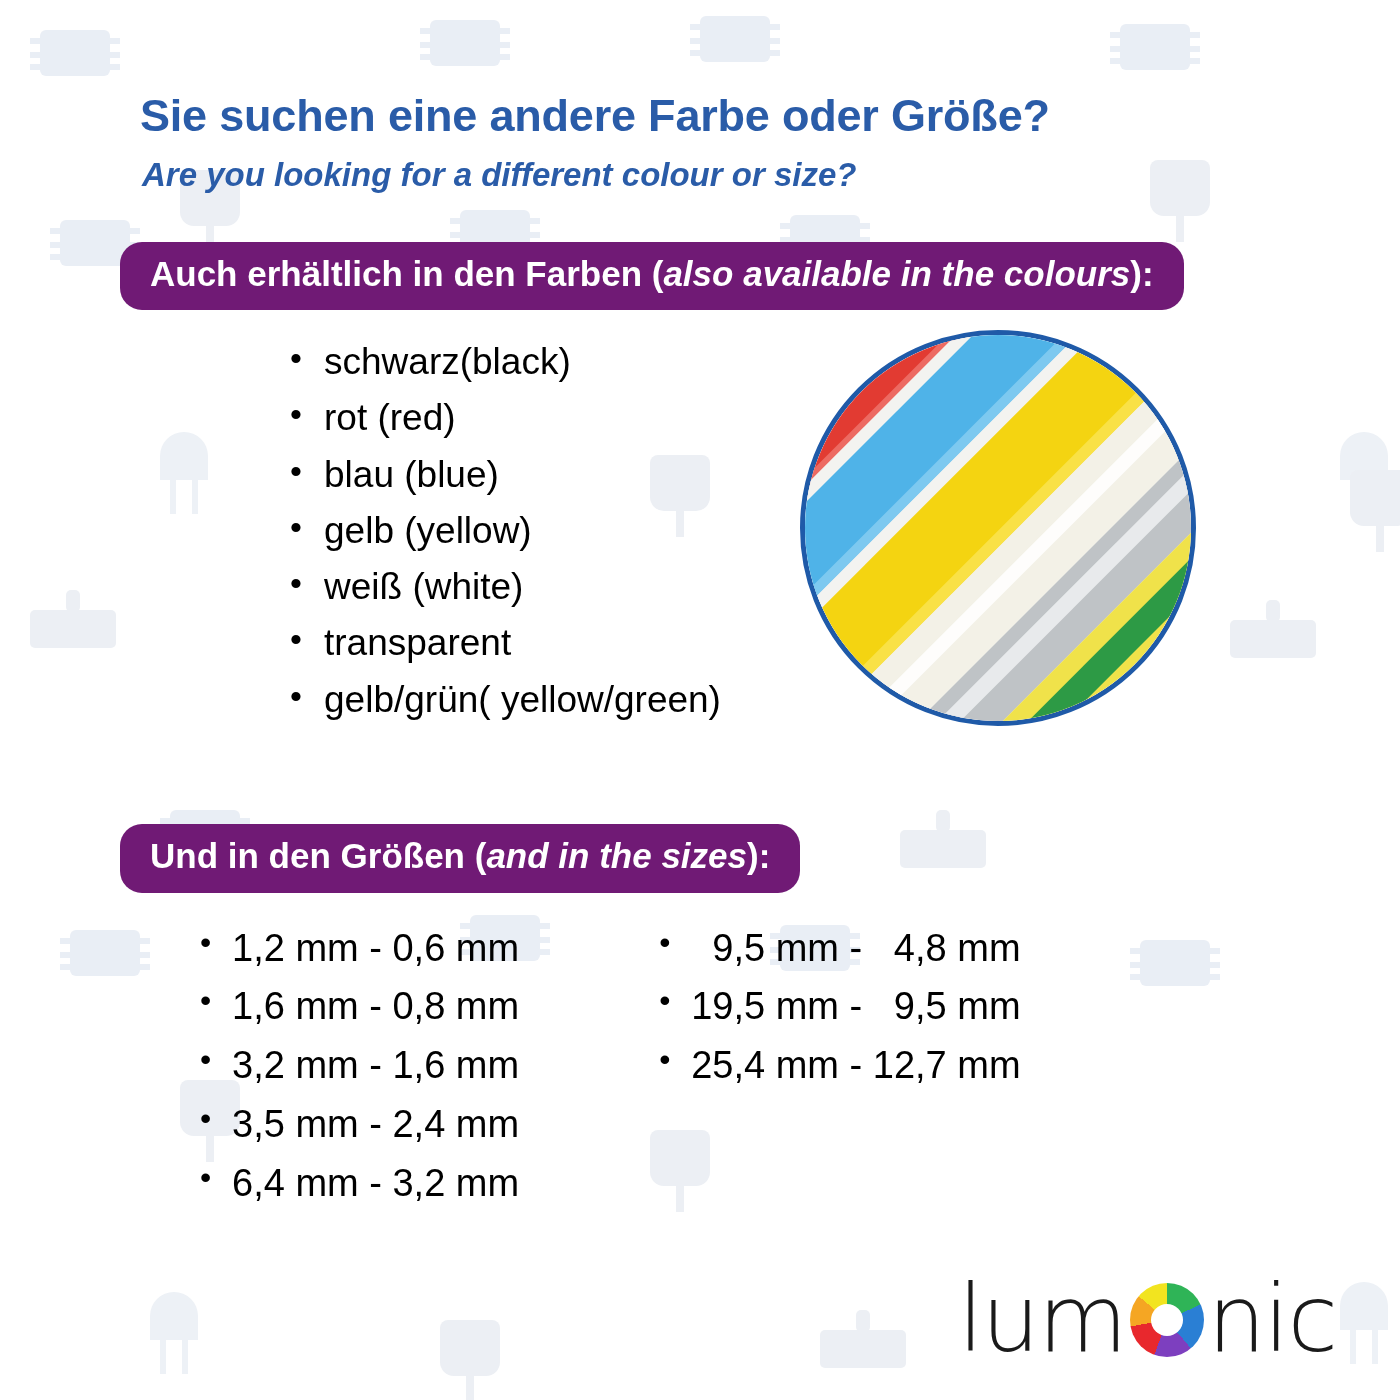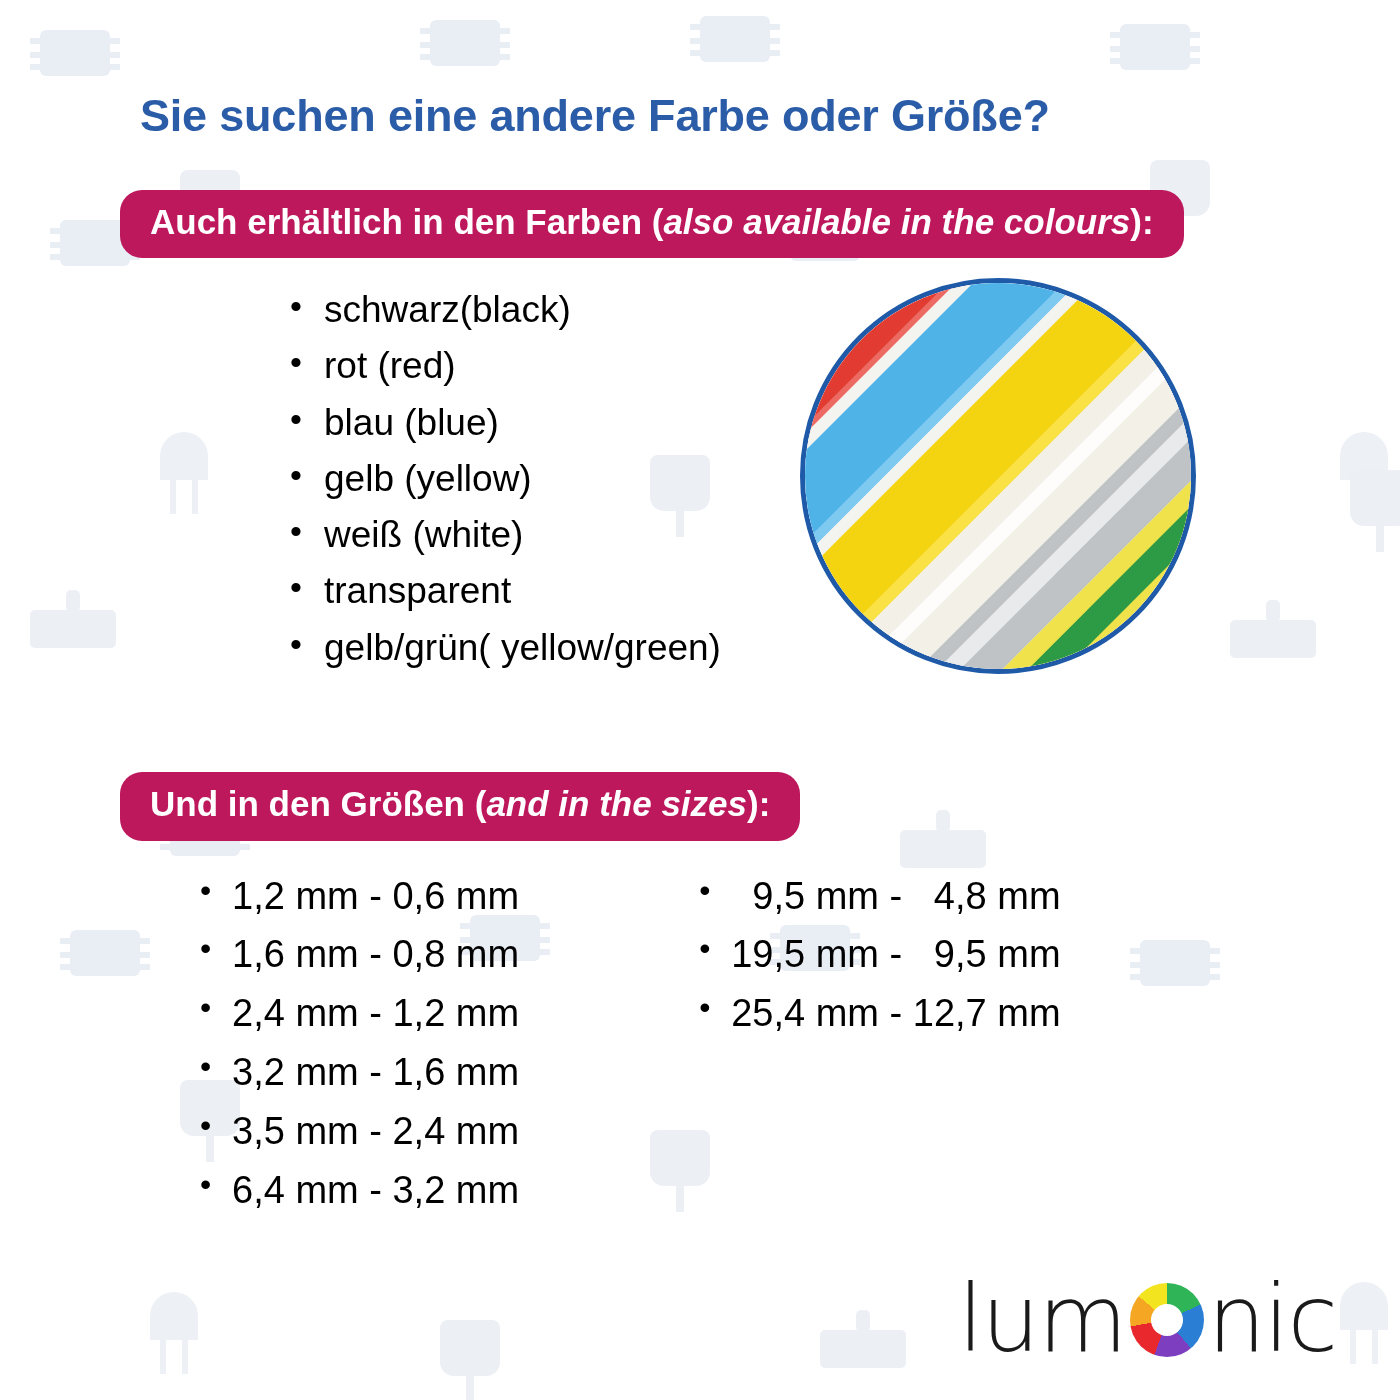--- a/index.html
+++ b/index.html
@@ -46,21 +46,21 @@
     font-size: 33px;
     font-style: italic;
     font-weight: bold;
     color: #2a5ca8;
     margin: 14px 0 0 82px;
   }
 
   
   .banner {
     display: inline-block;
-    background: #be185d;
+    background: #701a75;
     color: #ffffff;
     border-radius: 22px;
     padding: 12px 30px 16px 30px;
     font-size: 35px;
     font-weight: bold;
     white-space: nowrap;
     line-height: 1.15;
   }
   .banner .ital {
     font-style: italic;
@@ -115,21 +115,20 @@
     position: absolute;
     inset: 0;
     background: #f2f2f0;
   }
 
   
   #sizes-section {
     display: flex;
     margin-top: 26px;
     padding-left: 140px;
-    gap: 40px;
   }
   .size-col {
     list-style: none;
     margin: 0;
     padding: 0;
   }
   #size-col-right {
     margin-left: 140px;
   }
   .size-col li {
@@ -243,20 +242,21 @@
   <use href="#wm-plug" x="650" y="1130"></use>
   <use href="#wm-led" x="150" y="1290"></use>
   <use href="#wm-led" x="1340" y="1280"></use>
   <use href="#wm-plug" x="440" y="1320"></use>
   <use href="#wm-switch" x="820" y="1310"></use>
 </svg>
 
 <div id="page">
 
   <h1 id="title-de" class="head-de">Sie suchen eine andere Farbe oder Größe?</h1>
+  <h2 id="title-en" class="head-en">Are you looking for a different colour or size?</h2>
 
   <div id="colours-banner-wrap">
     <div class="banner"><span>Auch erhältlich in den Farben (</span><span class="ital">also available in the colours</span><span>):</span></div>
   </div>
 
   <div id="colours-section">
     <ul id="colour-list">
       <li>schwarz(black)</li>
       <li>rot (red)</li>
       <li>blau (blue)</li>
@@ -295,21 +295,20 @@
   </div>
 
   <div id="sizes-banner-wrap">
     <div class="banner"><span>Und in den Größen (</span><span class="ital">and in the sizes</span><span>):</span></div>
   </div>
 
   <div id="sizes-section">
     <ul class="size-col" id="size-col-left">
       <li>1,2 mm - 0,6 mm</li>
       <li>1,6 mm - 0,8 mm</li>
-      <li>2,4 mm - 1,2 mm</li>
       <li>3,2 mm - 1,6 mm</li>
       <li>3,5 mm - 2,4 mm</li>
       <li>6,4 mm - 3,2 mm</li>
     </ul>
     <ul class="size-col" id="size-col-right">
       <li>  9,5 mm -   4,8 mm</li>
       <li>19,5 mm -   9,5 mm</li>
       <li>25,4 mm - 12,7 mm</li>
     </ul>
   </div>

